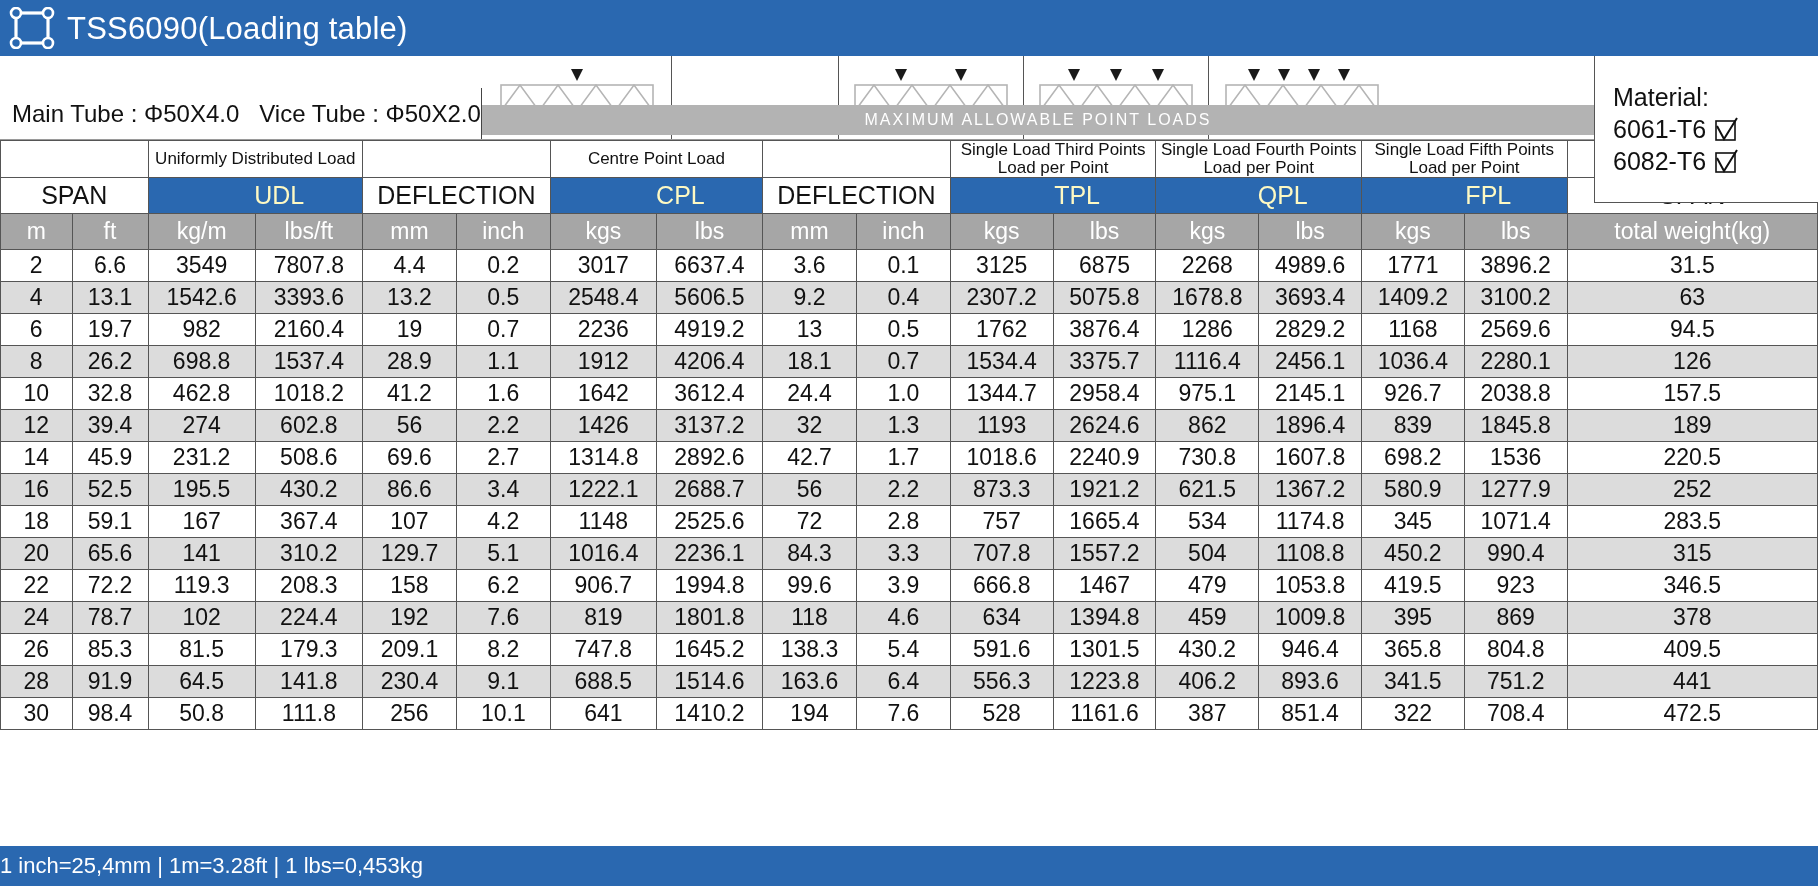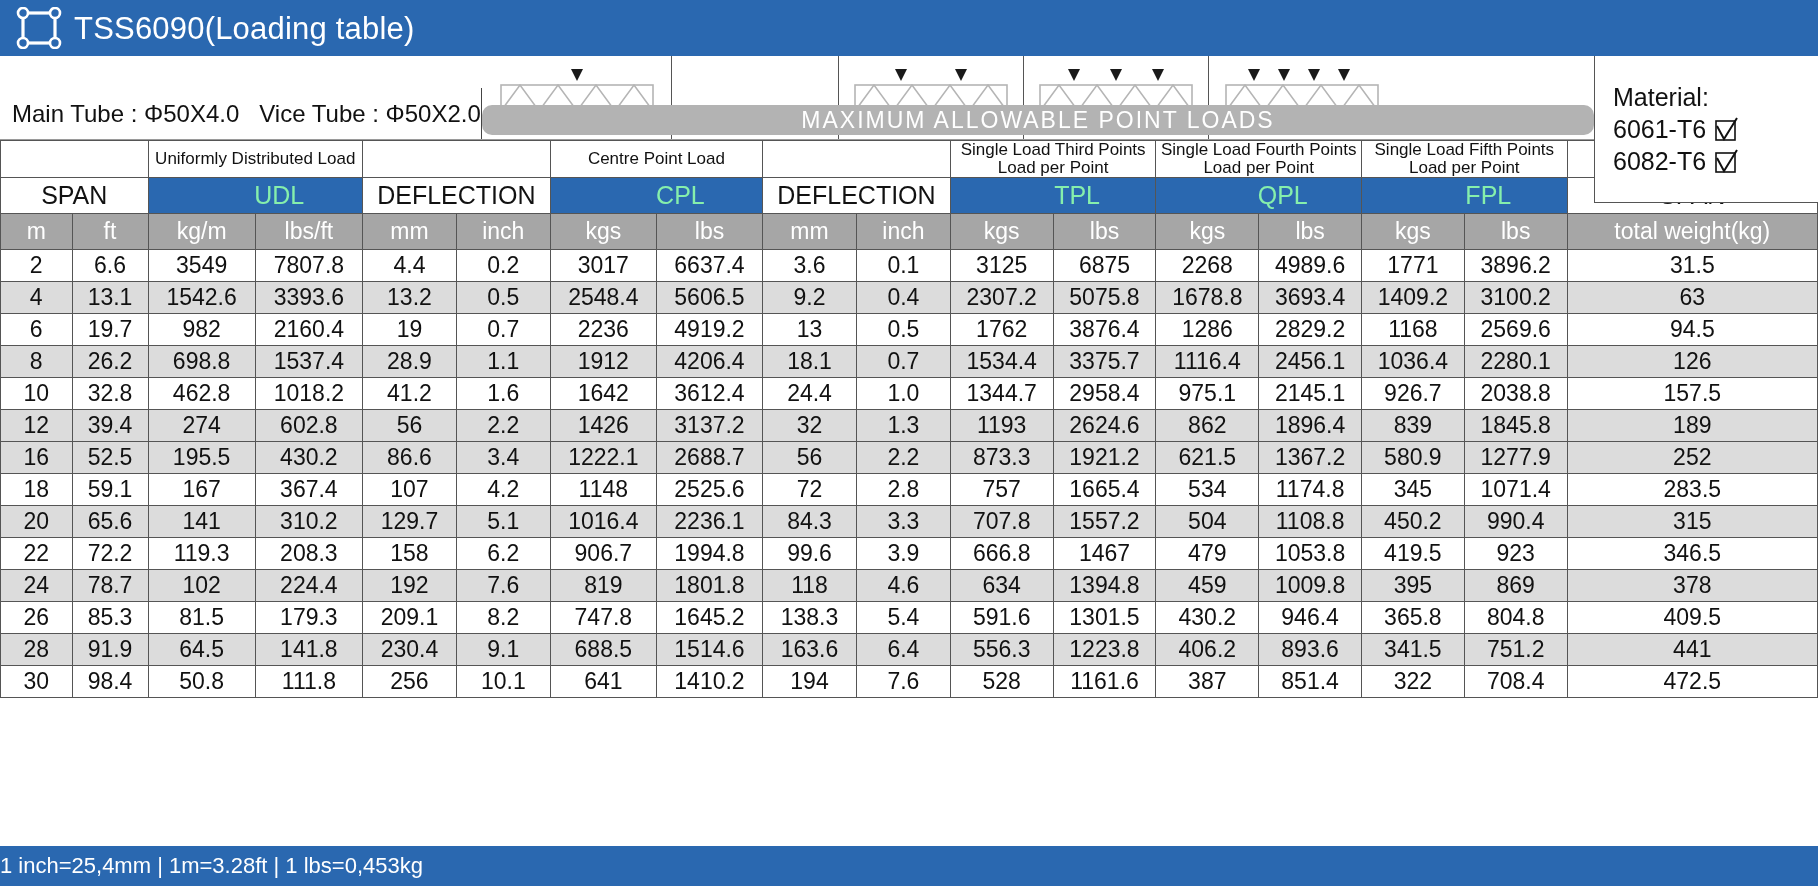--- a/index.html
+++ b/index.html
@@ -7,21 +7,21 @@
   body {
     font-family: "Liberation Sans", sans-serif;
     width:1818px; height:886px; overflow:hidden;
     -webkit-font-smoothing: antialiased;
   }
   .page { width:1818px; height:886px; position:relative; display:flex; flex-direction:column; }
 
   
   .titlebar {
     height:56px; background:#2a68b0; display:flex; align-items:center;
-    padding-left:16px; flex:0 0 56px;
+    padding-left:9px; flex:0 0 56px;
   }
   .logo { width:46px; height:42px; flex:0 0 46px; position:relative; margin-right:12px; }
   .title-text { color:#fff; font-size:31px; letter-spacing:.2px; line-height:1; }
 
   
   .band { display:flex; flex:0 0 84px; border-bottom:1px solid #9a9a9a; }
   .spec {
     width:482px; flex:0 0 482px; border-right:1px solid #444;
     display:flex; flex-direction:column; justify-content:center;
     padding-left:12px; gap:4px;margin-top:32px;
@@ -48,32 +48,32 @@
     border-left:1px solid #555; border-bottom:1px solid #555;
     background:#fff; display:flex; flex-direction:column;
     justify-content:center; padding-left:18px; gap:3px; z-index:5;
   }
   .mat-line { font-size:25px; color:#111; display:flex; align-items:center; gap:8px; }
   .chk { width:24px; height:24px; position:relative; display:inline-block; }
 
   
   .maxstrip {
     position:absolute; left:482px; top:105px; width:1112px; height:30px;
-    background:#b3b3b3; color:#fff; font-size:23px; letter-spacing:2px;
-    display:flex; align-items:center; justify-content:center; z-index:4;border-radius:10px;
+    background:#b3b3b3; color:#fff; font-size:16px; letter-spacing:2px;
+    display:flex; align-items:center; justify-content:center; z-index:4;
   }
 
   
   table { border-collapse:collapse; table-layout:fixed; width:1818px; }
   td, th { border:1px solid #555; font-weight:normal; padding:0; }
 
   .hrow1 td { height:29px; font-size:17px; text-align:center; line-height:1.05; color:#111; background:#fff; vertical-align:middle; }
   .hrow1 td.blankcell { background:#fff; }
   .hrow2 td { height:36px; font-size:25px; text-align:center; color:#111; background:#fff; }
-  .hrow2 td.accent { background:#2a68b0; color:#86efac;padding-left:48px; }
+  .hrow2 td.accent { background:#2a68b0; color:#fef9c3;padding-left:48px; }
   .hrow3 td { height:36px; font-size:23px; text-align:center; background:#a6a6a6; color:#fff; }
 
   tbody td { height:32px; font-size:23px; text-align:center; color:#111; }
   tbody tr.alt td { background:#dcdcdc; }
   tbody tr td { background:#fff; }
   tbody tr.alt td { background:#dcdcdc; }
 
   
   .footer {
     flex:0 0 40px; background:#2a68b0; color:#fff; font-size:22px;
@@ -371,20 +371,39 @@
             <td>32</td>
             <td>1.3</td>
             <td>1193</td>
             <td>2624.6</td>
             <td>862</td>
             <td>1896.4</td>
             <td>839</td>
             <td>1845.8</td>
             <td>189</td>
           </tr>
+          <tr>
+            <td>14</td>
+            <td>45.9</td>
+            <td>231.2</td>
+            <td>508.6</td>
+            <td>69.6</td>
+            <td>2.7</td>
+            <td>1314.8</td>
+            <td>2892.6</td>
+            <td>42.7</td>
+            <td>1.7</td>
+            <td>1018.6</td>
+            <td>2240.9</td>
+            <td>730.8</td>
+            <td>1607.8</td>
+            <td>698.2</td>
+            <td>1536</td>
+            <td>220.5</td>
+          </tr>
           <tr class="alt">
             <td>16</td>
             <td>52.5</td>
             <td>195.5</td>
             <td>430.2</td>
             <td>86.6</td>
             <td>3.4</td>
             <td>1222.1</td>
             <td>2688.7</td>
             <td>56</td>

